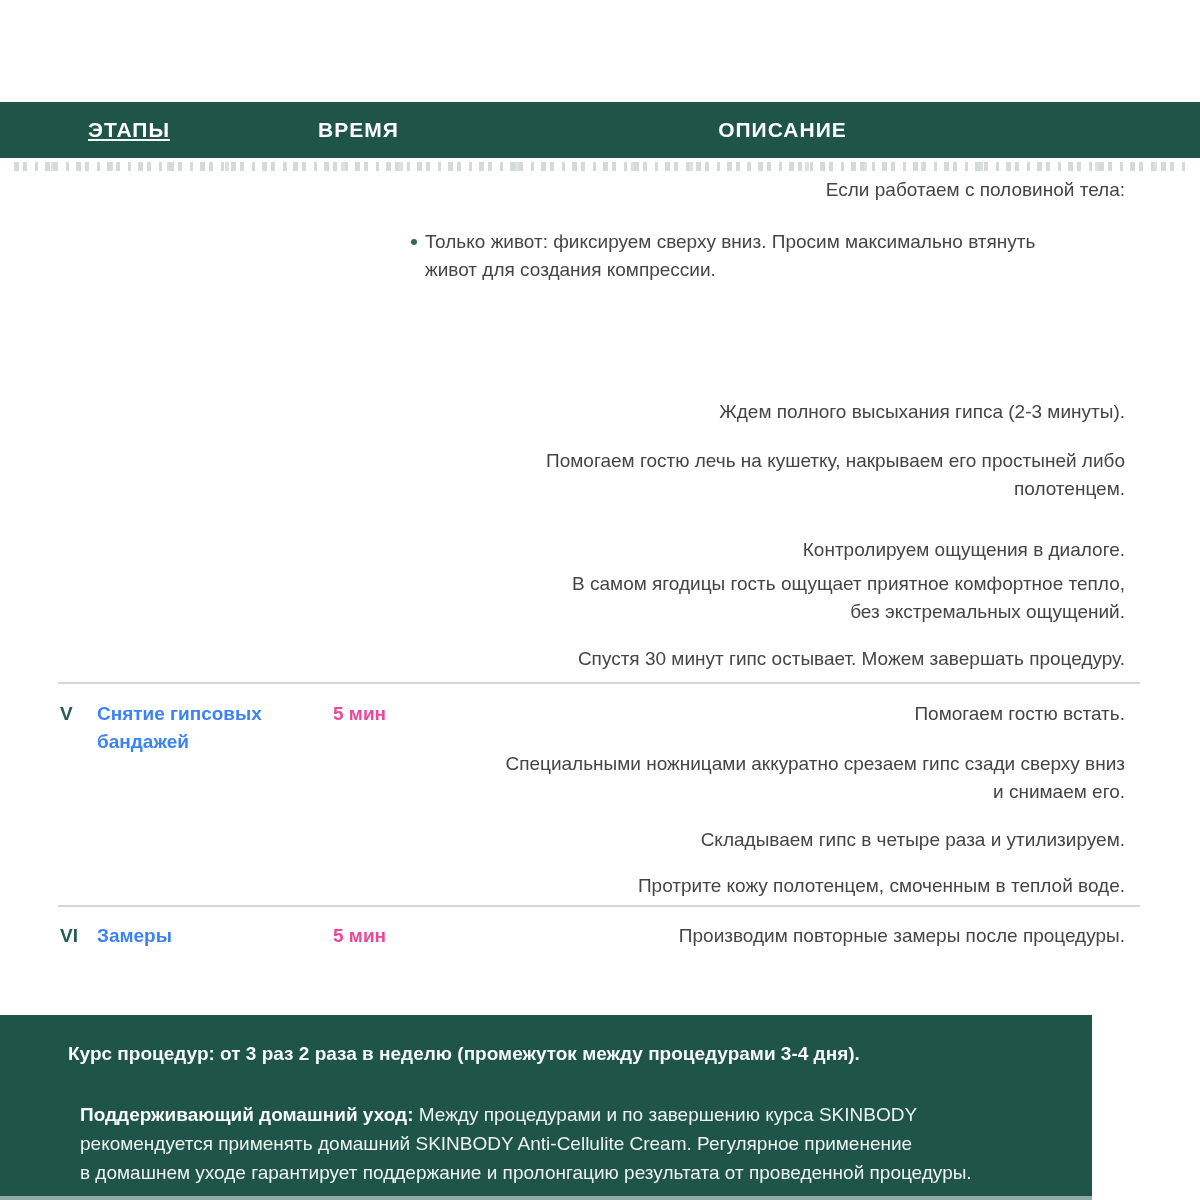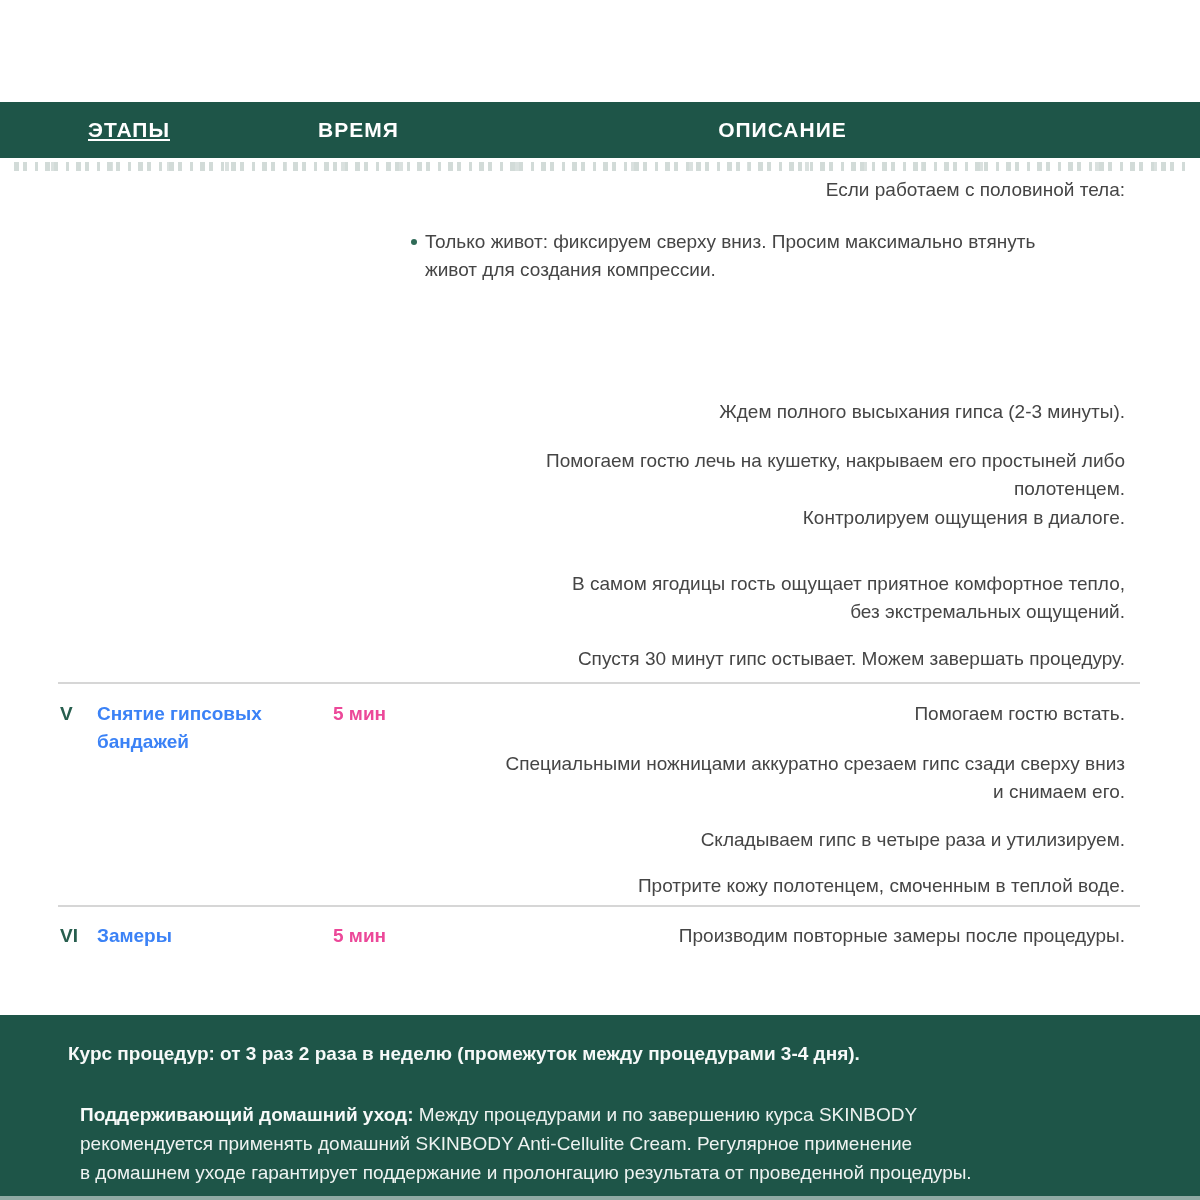--- a/index.html
+++ b/index.html
@@ -39,21 +39,21 @@
   }
   .separator{
     position:absolute;left:58px;width:1082px;height:2px;border:0;margin:0;
     background:#d6d6d6;
   }
   .numeral{position:absolute;left:60px;font-weight:bold;color:#275e4e;margin:0;}
   .stage-label{position:absolute;left:97px;width:230px;font-weight:bold;color:#3b82f6;margin:0;white-space:pre-line;}
   .time-label{position:absolute;left:333px;font-weight:bold;color:#ec4899;margin:0;}
   
   .footer{
-    position:absolute;top:1015px;left:0;width:1200px;height:185px;
+    position:absolute;top:1015px;left:0;width:1092px;height:185px;
     background:#1e5548;color:#eef3f1;
   }
   .footer .course-line{
     position:absolute;top:25px;left:68px;width:1080px;margin:0;
     font-size:19px;line-height:28px;font-weight:bold;color:#f7faf9;
   }
   .footer .care-para{
     position:absolute;top:73px;left:68px;width:1085px;margin:12px;
     font-size:19px;line-height:29px;white-space:pre-line;
   }
@@ -80,21 +80,21 @@
     <p class="para" style="top:176px">Если работаем с половиной тела:</p>
 
     <ul class="bullets" style="top:228px">
       <li>Только живот: фиксируем сверху вниз. Просим максимально втянуть
 живот для создания компрессии.</li>
     </ul>
 
     <p class="para" style="top:398px">Ждем полного высыхания гипса (2-3 минуты).</p>
     <p class="para" style="top:447px">Помогаем гостю лечь на кушетку, накрываем его простыней либо
 полотенцем.</p>
-    <p class="para" style="top:504px">Контролируем ощущения в диалоге.</p>
+    <p class="para" style="top:536px">Контролируем ощущения в диалоге.</p>
     <p class="para" style="top:570px">В самом ягодицы гость ощущает приятное комфортное тепло,
 без экстремальных ощущений.</p>
     <p class="para" style="top:645px">Спустя 30 минут гипс остывает. Можем завершать процедуру.</p>
   </section>
 
   <hr class="separator" style="top:682px">
 
   <section>
     <p class="numeral" style="top:700px">V</p>
     <p class="stage-label" style="top:700px">Снятие гипсовых

